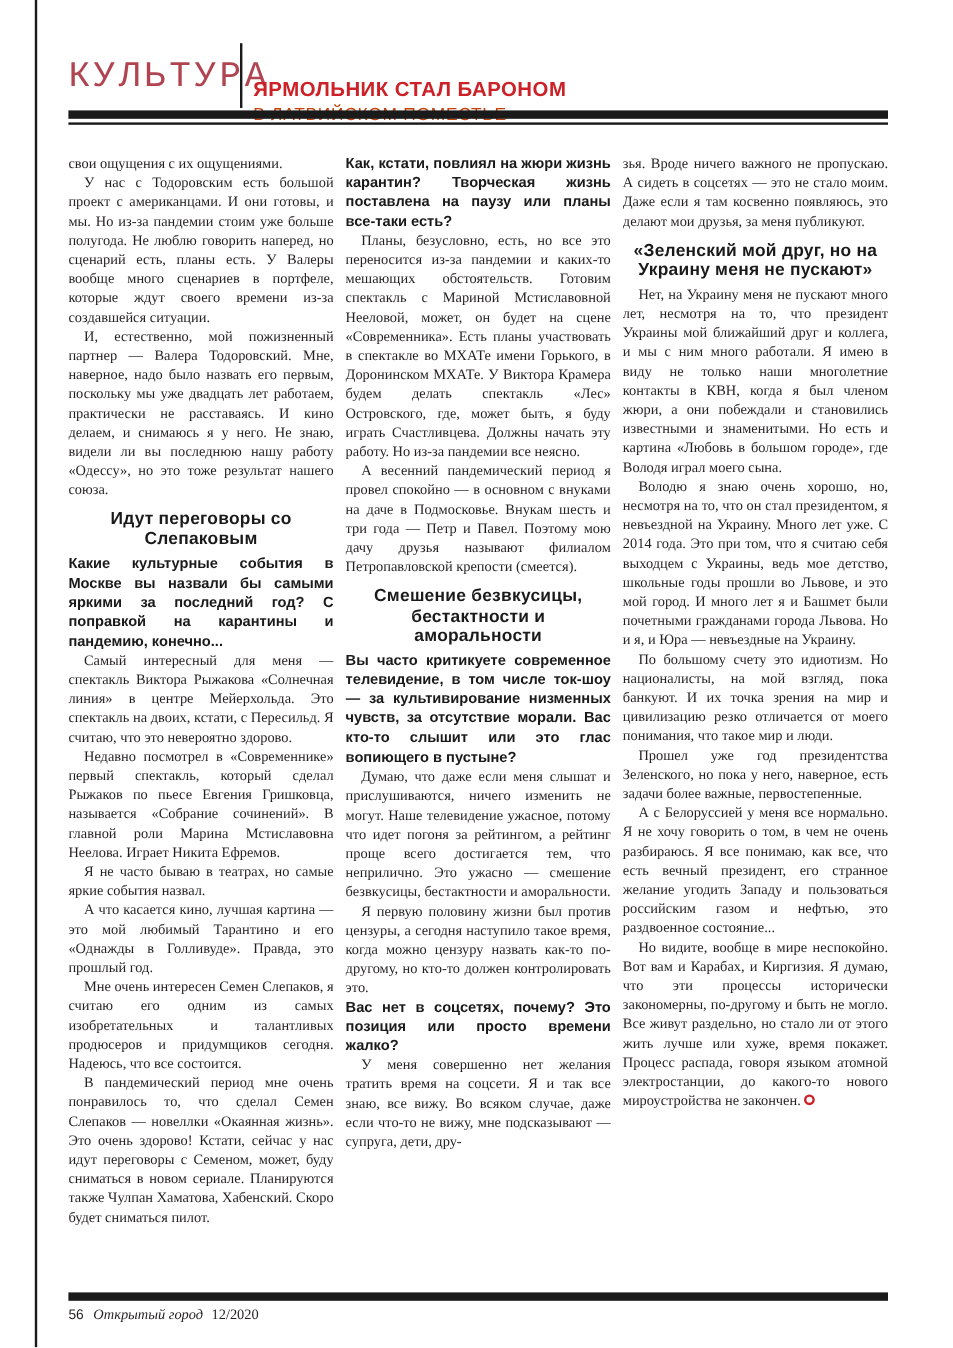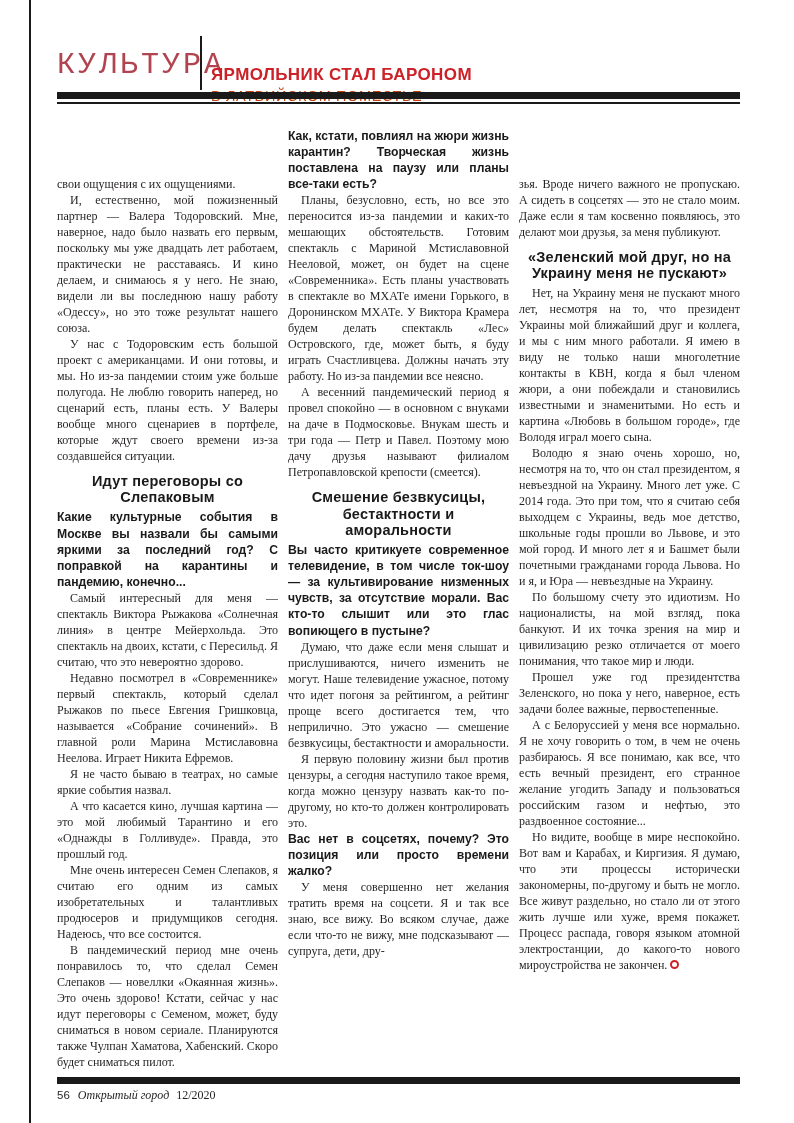--- a/index.html
+++ b/index.html
@@ -17,21 +17,21 @@
         letter-spacing:0.4px;color:#cc2127;line-height:1.1;}
   .article-subtitle{font-family:"Liberation Sans",sans-serif;font-size:14.5px;color:#c2410c;
         letter-spacing:0.6px;line-height:1.25;margin-top:2px;}
   .header-bar{position:absolute;left:57px;top:92px;width:683px;height:7px;background:#1a1a1a;}
   .header-line{position:absolute;left:57px;top:102px;width:683px;height:1.5px;background:#1a1a1a;}
   
   #columns{position:absolute;left:57px;top:128px;width:683px;height:950px;
         display:flex;gap:10px;}
   .column{width:221px;height:950px;overflow:hidden;}
   .p{font-size:12px;line-height:16px;text-align:justify;text-indent:13px;margin:0;}
-  .p.noindent{text-indent:0;margin-top:48px;}
+  .p.noindent{text-indent:0;}
   .h{font-family:"Liberation Sans",sans-serif;font-weight:bold;font-size:14.5px;
         line-height:1.12;margin:9px 0 4px 0;color:#1a1a1a;letter-spacing:0.2px;text-align:center;}
   .q{font-family:"Liberation Sans",sans-serif;font-weight:bold;font-size:12.2px;
         line-height:1.32;text-align:justify;margin:0;color:#1a1a1a;}
   .endmark{display:inline-block;width:5px;height:5px;border:2px solid #cc2127;
         border-radius:50%;margin-left:3px;vertical-align:baseline;}
   
   .footer-bar{position:absolute;left:57px;top:1077px;width:683px;height:7px;background:#1a1a1a;}
   .footer{position:absolute;left:57px;top:1088px;font-size:12px;white-space:nowrap;}
   .footer .page-num{font-family:"Liberation Sans",sans-serif;font-weight:normal;font-size:11.5px;}
@@ -51,22 +51,22 @@
     <div class="article-title">ЯРМОЛЬНИК СТАЛ БАРОНОМ</div>
     <div class="article-subtitle">В ЛАТВИЙСКОМ ПОМЕСТЬЕ</div>
   </div>
 
   <div class="header-bar"></div>
   <div class="header-line"></div>
 
   <div id="columns">
       <div class="column">
         <div class="p noindent">свои ощущения с их ощущениями.</div>
+        <div class="p">У нас с Тодоровским есть большой проект с американцами. И они готовы, и мы. Но из-за пандемии стоим уже больше полугода. Не люблю говорить наперед, но сценарий есть, планы есть. У Валеры вообще много сценариев в портфеле, которые ждут своего времени из-за создавшейся ситуации.</div>
         <div class="p">И, естественно, мой пожизненный партнер — Валера Тодоровский. Мне, наверное, надо было назвать его первым, поскольку мы уже двадцать лет работаем, практически не расставаясь. И кино делаем, и снимаюсь я у него. Не знаю, видели ли вы последнюю нашу работу «Одессу», но это тоже результат нашего союза.</div>
-        <div class="p">У нас с Тодоровским есть большой проект с американцами. И они готовы, и мы. Но из-за пандемии стоим уже больше полугода. Не люблю говорить наперед, но сценарий есть, планы есть. У Валеры вообще много сценариев в портфеле, которые ждут своего времени из-за создавшейся ситуации.</div>
         <div class="h">Идут переговоры со Слепаковым</div>
         <div class="q">Какие культурные события в Москве вы назвали бы самыми яркими за последний год? С поправкой на карантины и пандемию, конечно...</div>
         <div class="p">Самый интересный для меня — спектакль Виктора Рыжакова «Солнечная линия» в центре Мейерхольда. Это спектакль на двоих, кстати, с Пересильд. Я считаю, что это невероятно здорово.</div>
         <div class="p">Недавно посмотрел в «Современнике» первый спектакль, который сделал Рыжаков по пьесе Евгения Гришковца, называется «Собрание сочинений». В главной роли Марина Мстиславовна Неелова. Играет Никита Ефремов.</div>
         <div class="p">Я не часто бываю в театрах, но самые яркие события назвал.</div>
         <div class="p">А что касается кино, лучшая картина — это мой любимый Тарантино и его «Однажды в Голливуде». Правда, это прошлый год.</div>
         <div class="p">Мне очень интересен Семен Слепаков, я считаю его одним из самых изобретательных и талантливых продюсеров и придумщиков сегодня. Надеюсь, что все состоится.</div>
         <div class="p">В пандемический период мне очень понравилось то, что сделал Семен Слепаков — новеллки «Окаянная жизнь». Это очень здорово! Кстати, сейчас у нас идут переговоры с Семеном, может, буду сниматься в новом сериале. Планируются также Чулпан Хаматова, Хабенский. Скоро будет сниматься пилот.</div>
       </div>
       <div class="column">

